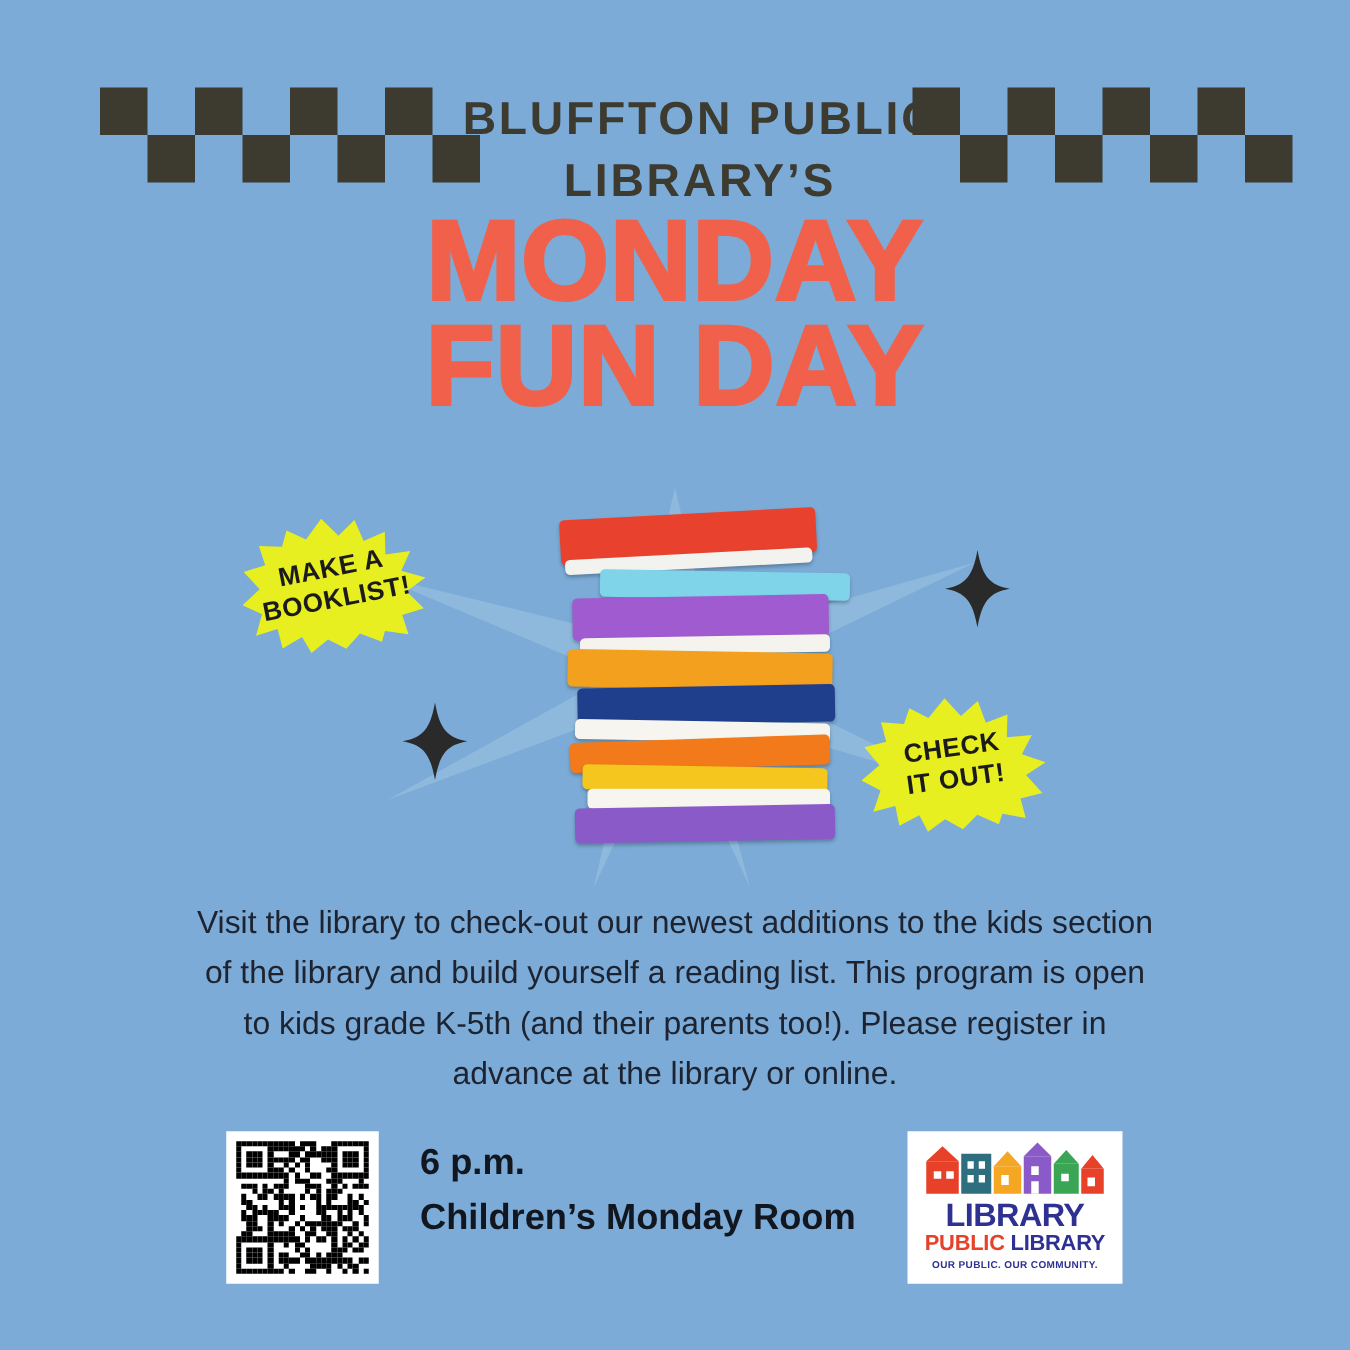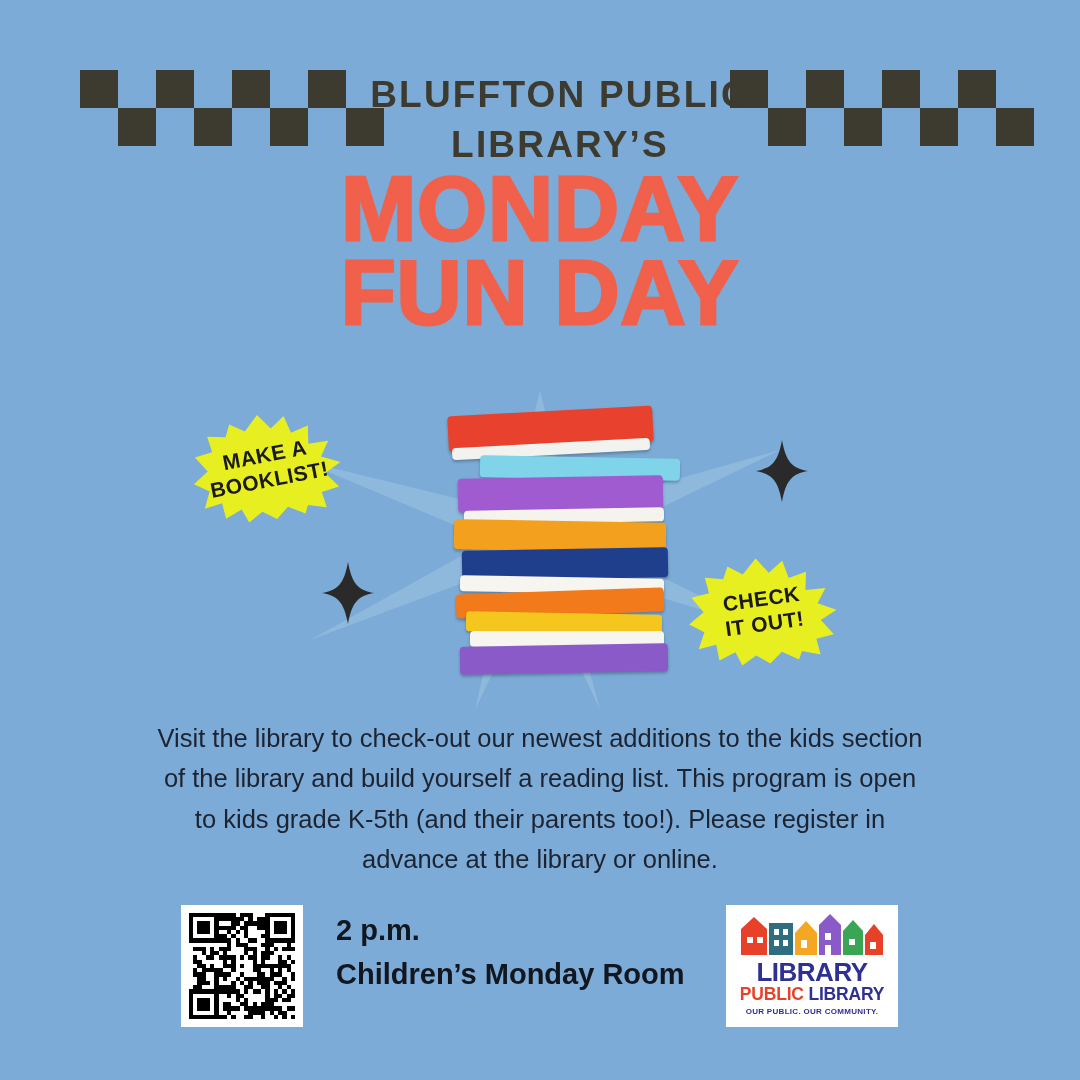--- a/index.html
+++ b/index.html
@@ -908,21 +908,21 @@
         <i style="background: transparent;"></i>
         <i></i>
         <i style="background: transparent;"></i>
         <i></i>
         <i style="background: transparent;"></i>
         <i></i>
       </div>
   </div>
 
   <div class="details">
-    <div>2 p.m.</div>
+    <div>6 p.m.</div>
     <div>Children’s Monday Room</div>
   </div>
 
   <div class="logo">
     <svg class="logo-houses" viewBox="0 0 150 46">
       <rect x="4" y="18" width="26" height="26" fill="#E8412A"></rect>
       <polygon points="4,18 17,6 30,18" fill="#E8412A"></polygon>
       <rect x="10" y="26" width="6" height="6" fill="#fff"></rect>
       <rect x="20" y="26" width="6" height="6" fill="#fff"></rect>
       <rect x="32" y="12" width="24" height="32" fill="#2E6E7E"></rect>

